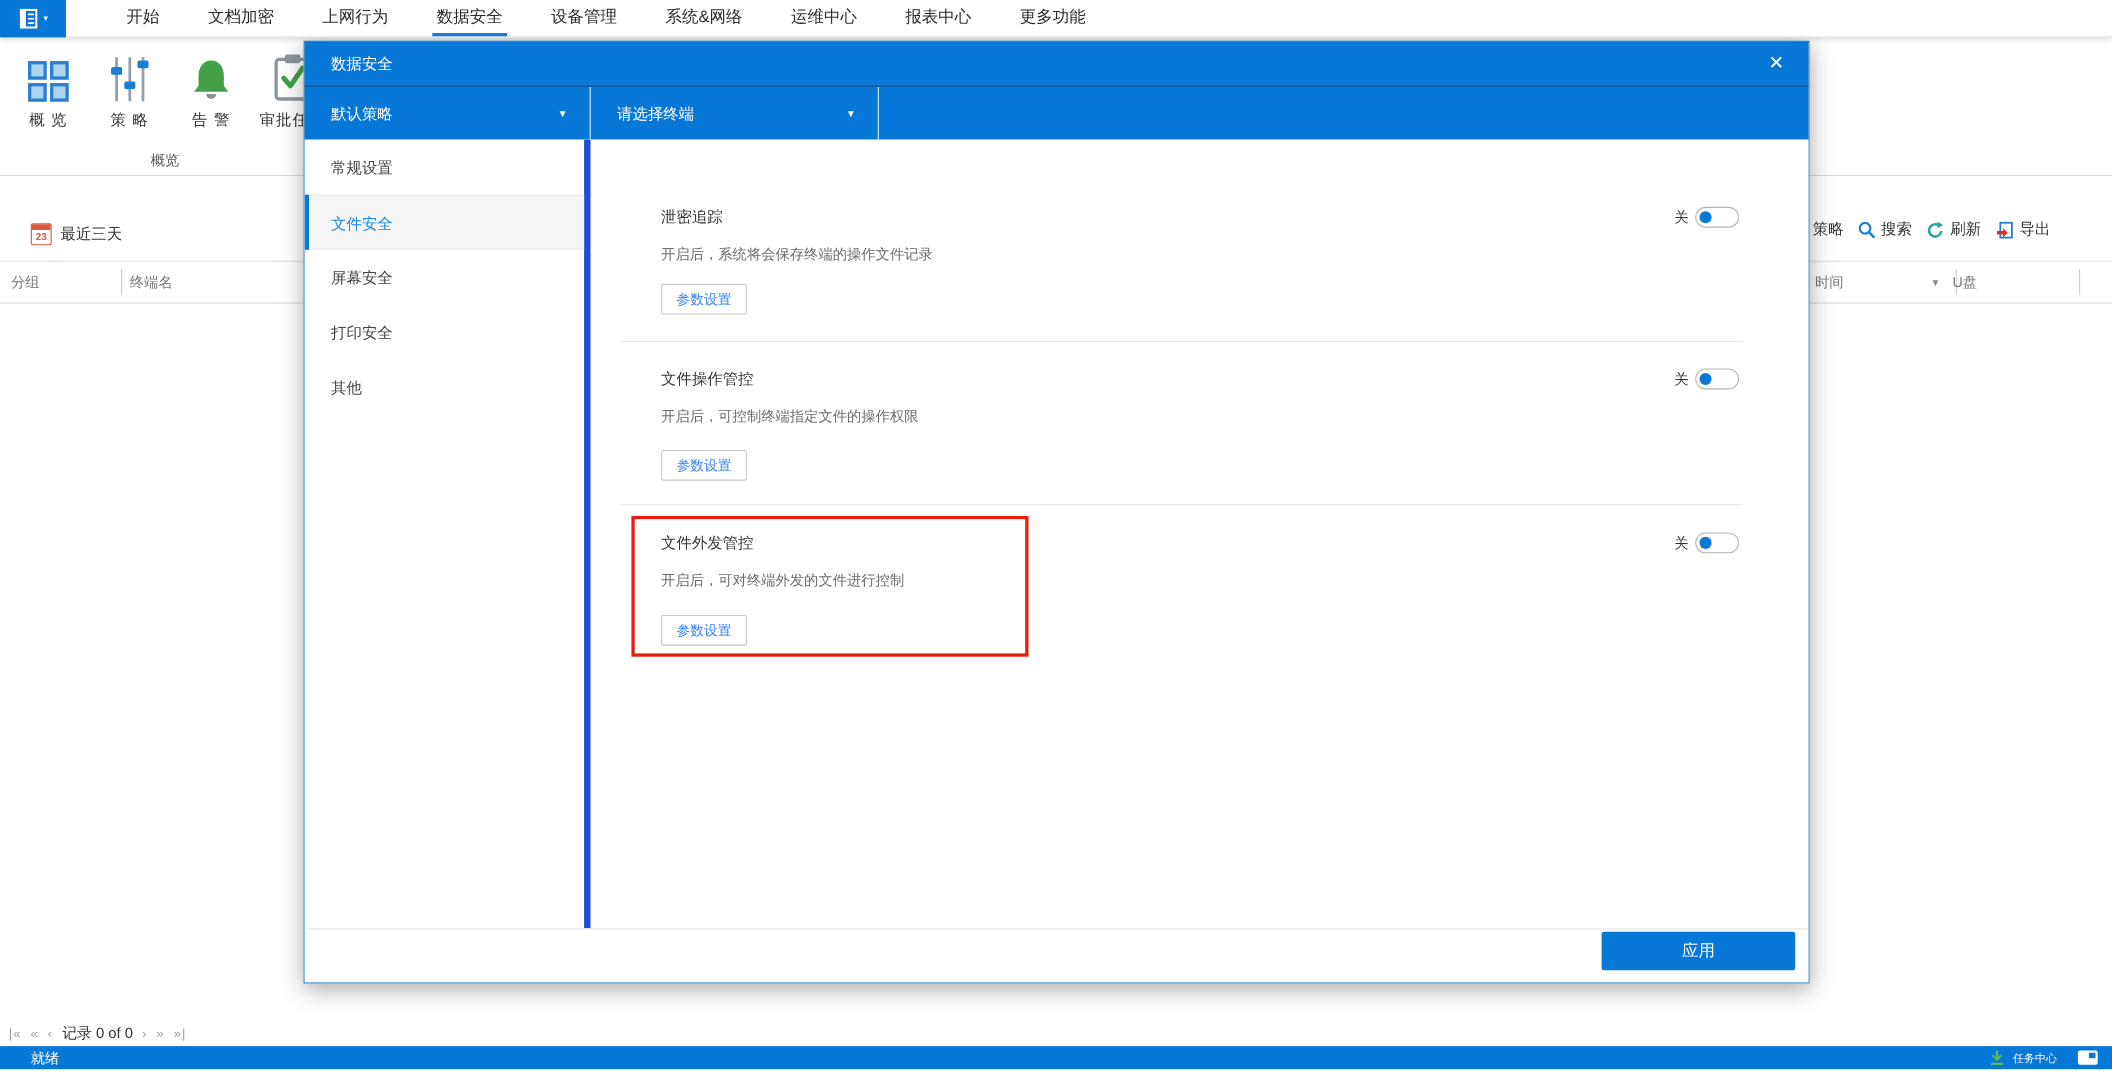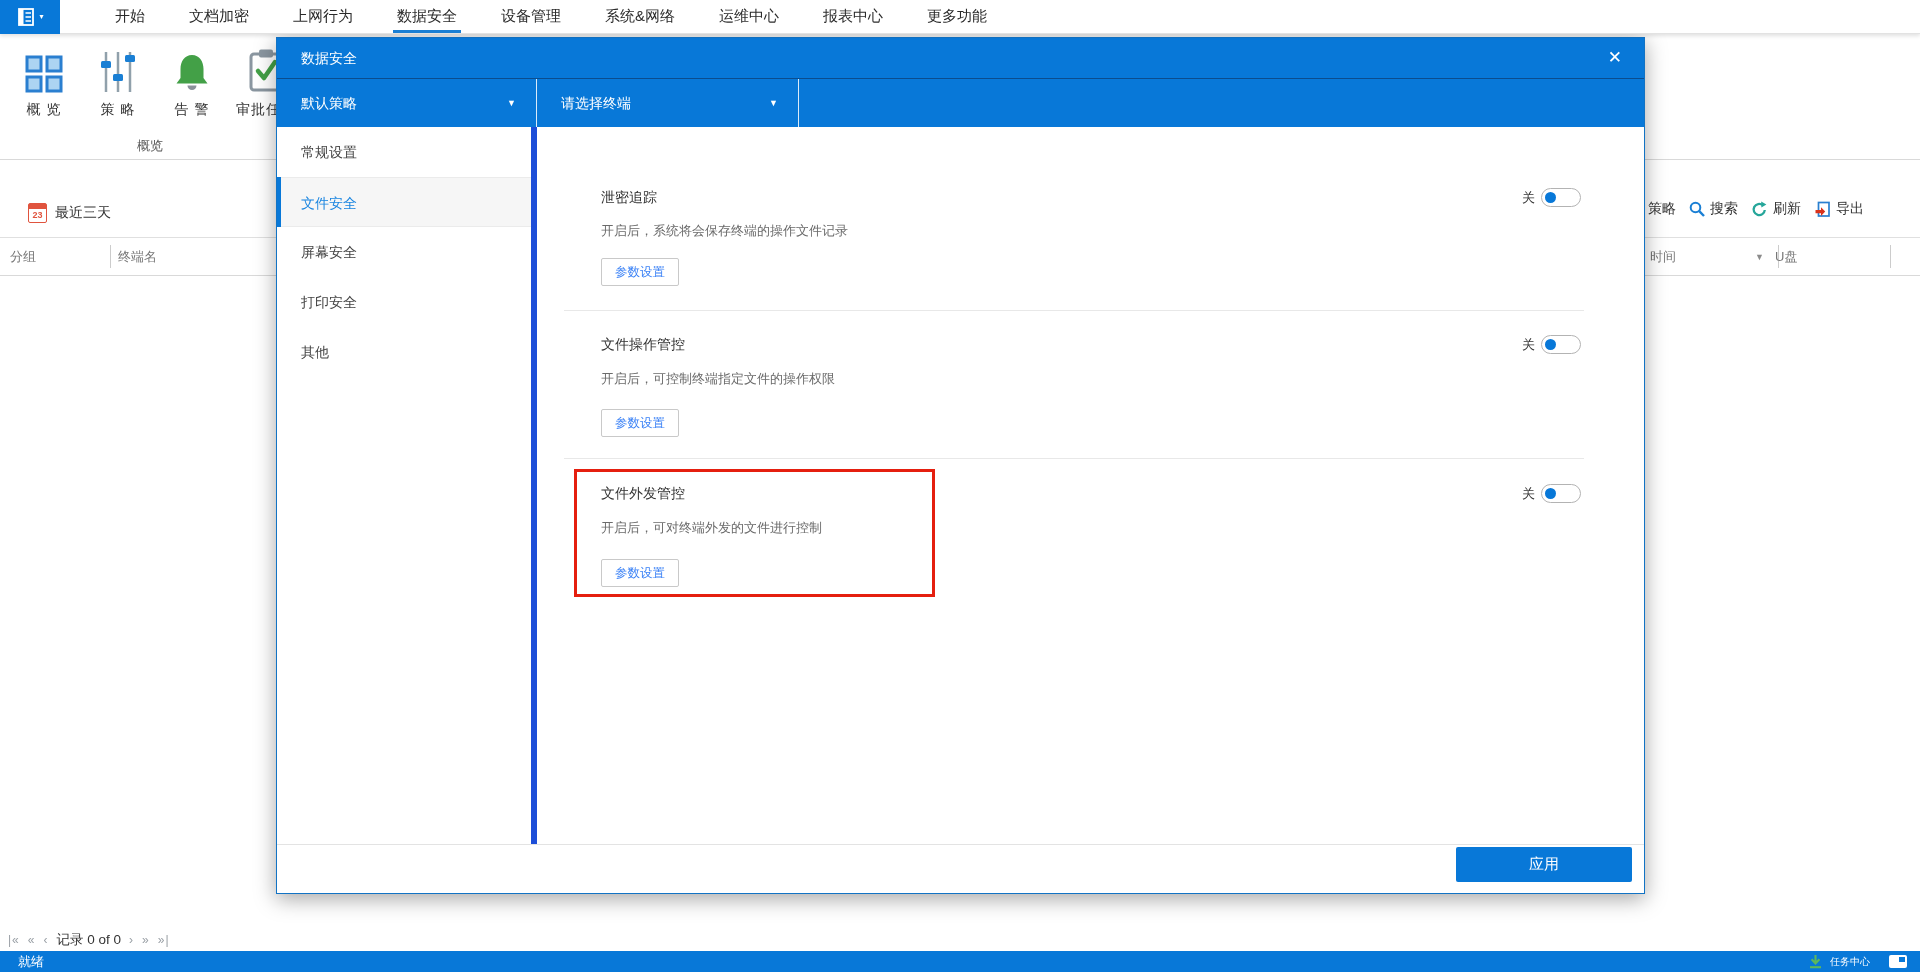--- a/index.html
+++ b/index.html
@@ -50,21 +50,21 @@
   .tool { display:flex; align-items:center; gap:5px; font-size:14px; color:#333; cursor:pointer;
           white-space:nowrap; }
 
   .pager { position:absolute; top:929px; left:8px; height:22px; display:flex; align-items:center;
            gap:8px; }
   .pager .g { color:#9aa0a6; font-size:12px; letter-spacing:1px; cursor:pointer; }
   .pager .rec { color:#333; font-size:13.5px; }
 
   .statusbar { position:absolute; top:951px; left:0; width:1920px; height:21px; background:#0878d8;
                color:#fff; font-size:13px; display:flex; align-items:center; }
-  .status-left { padding-left:18px; }
+  .status-left { padding-left:28px; }
   .status-right { position:absolute; right:13px; display:flex; align-items:center; gap:7px; }
   .task-center { color:#fff; font-size:10px; cursor:pointer; }
   .win-icon { width:18px; height:13px; background:#fff; border-radius:2px; position:relative;
               margin-left:12px; cursor:pointer; }
   .win-icon i { position:absolute; right:2px; top:2px; width:6px; height:5px; background:#0878d8; display:block; }
 
   
   .modal { position:absolute; left:276px; top:37px; width:1369px; height:857px; background:#fff;
            border:1px solid #1273c4; box-shadow:0 5px 20px rgba(0,0,0,.35); z-index:10; }
   .m-titlebar { position:absolute; top:0; left:0; right:0; height:41px; background:#0878d8;

